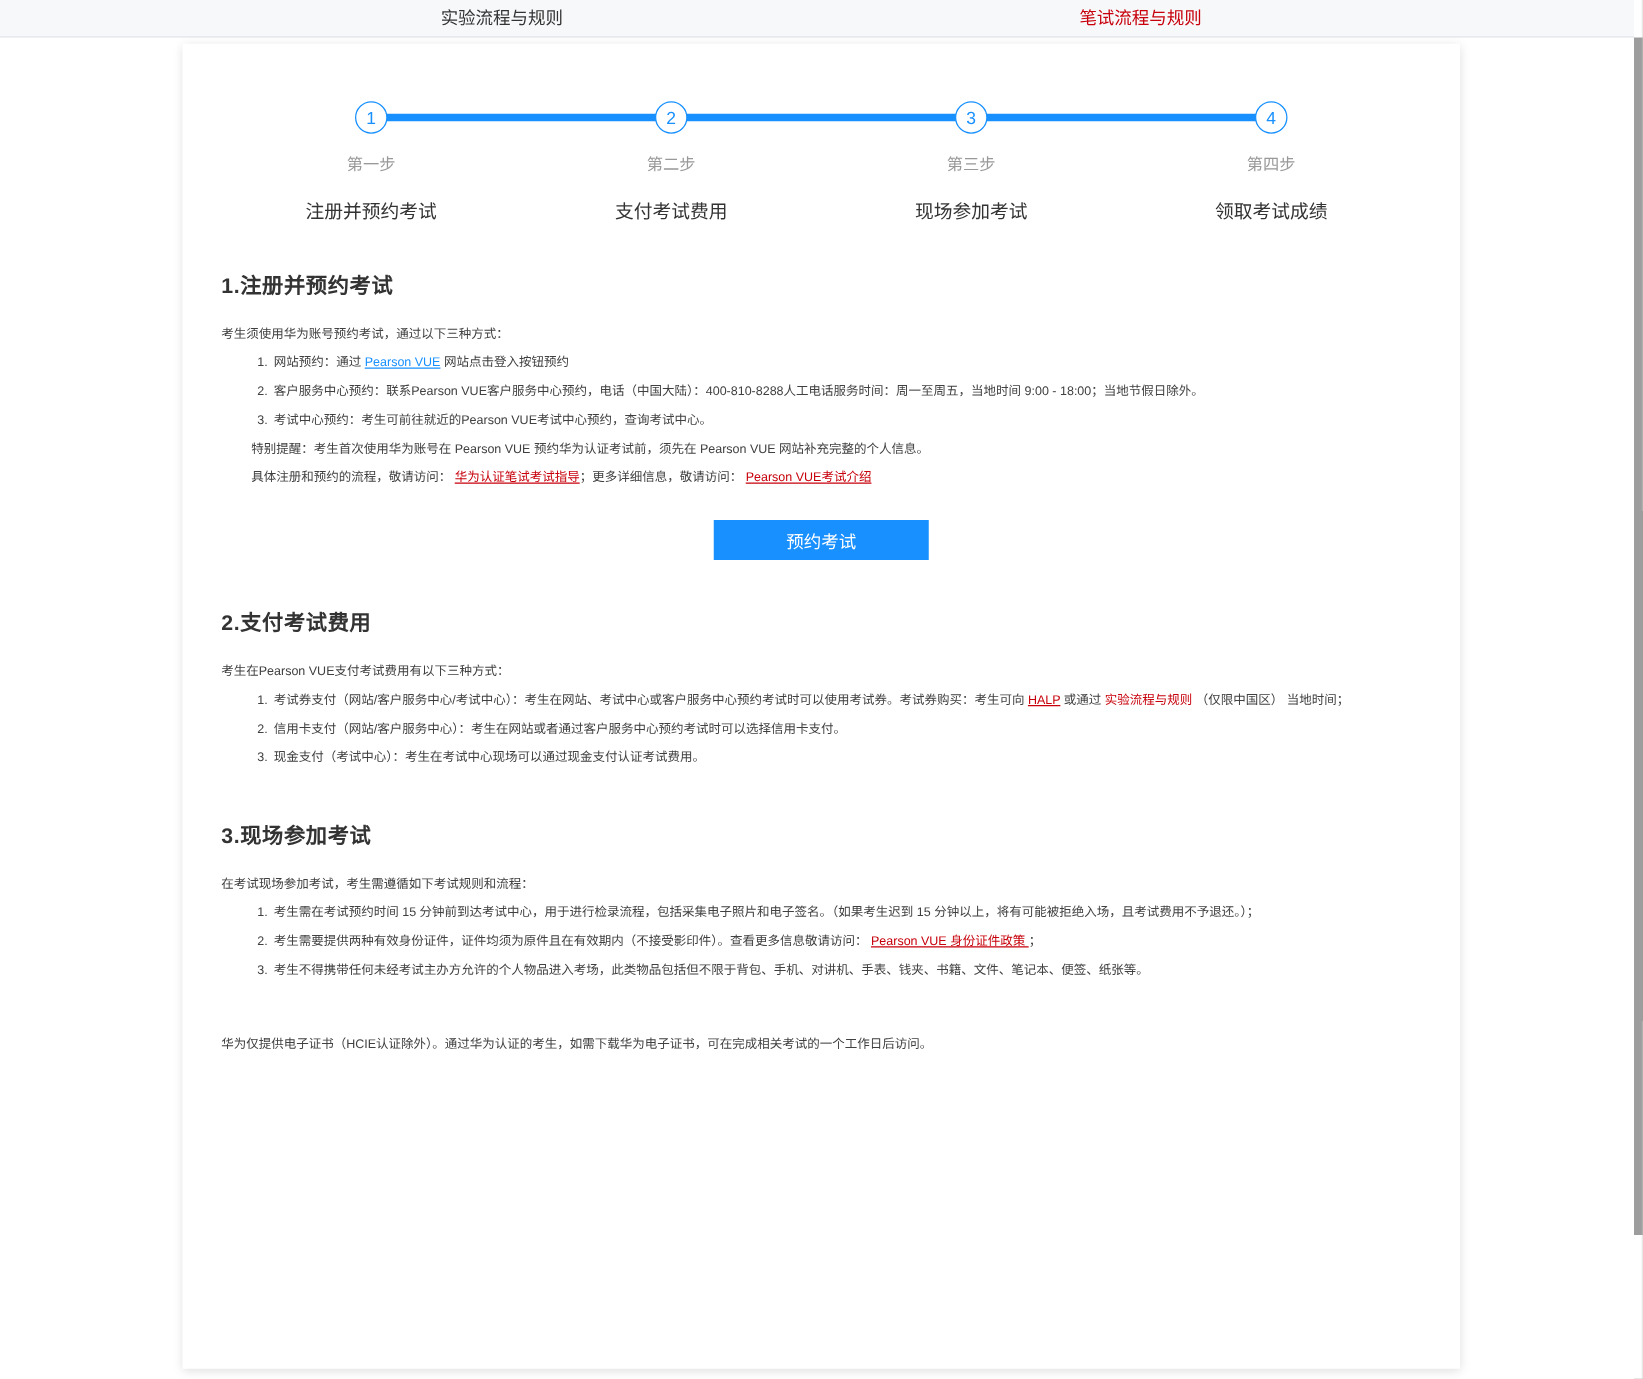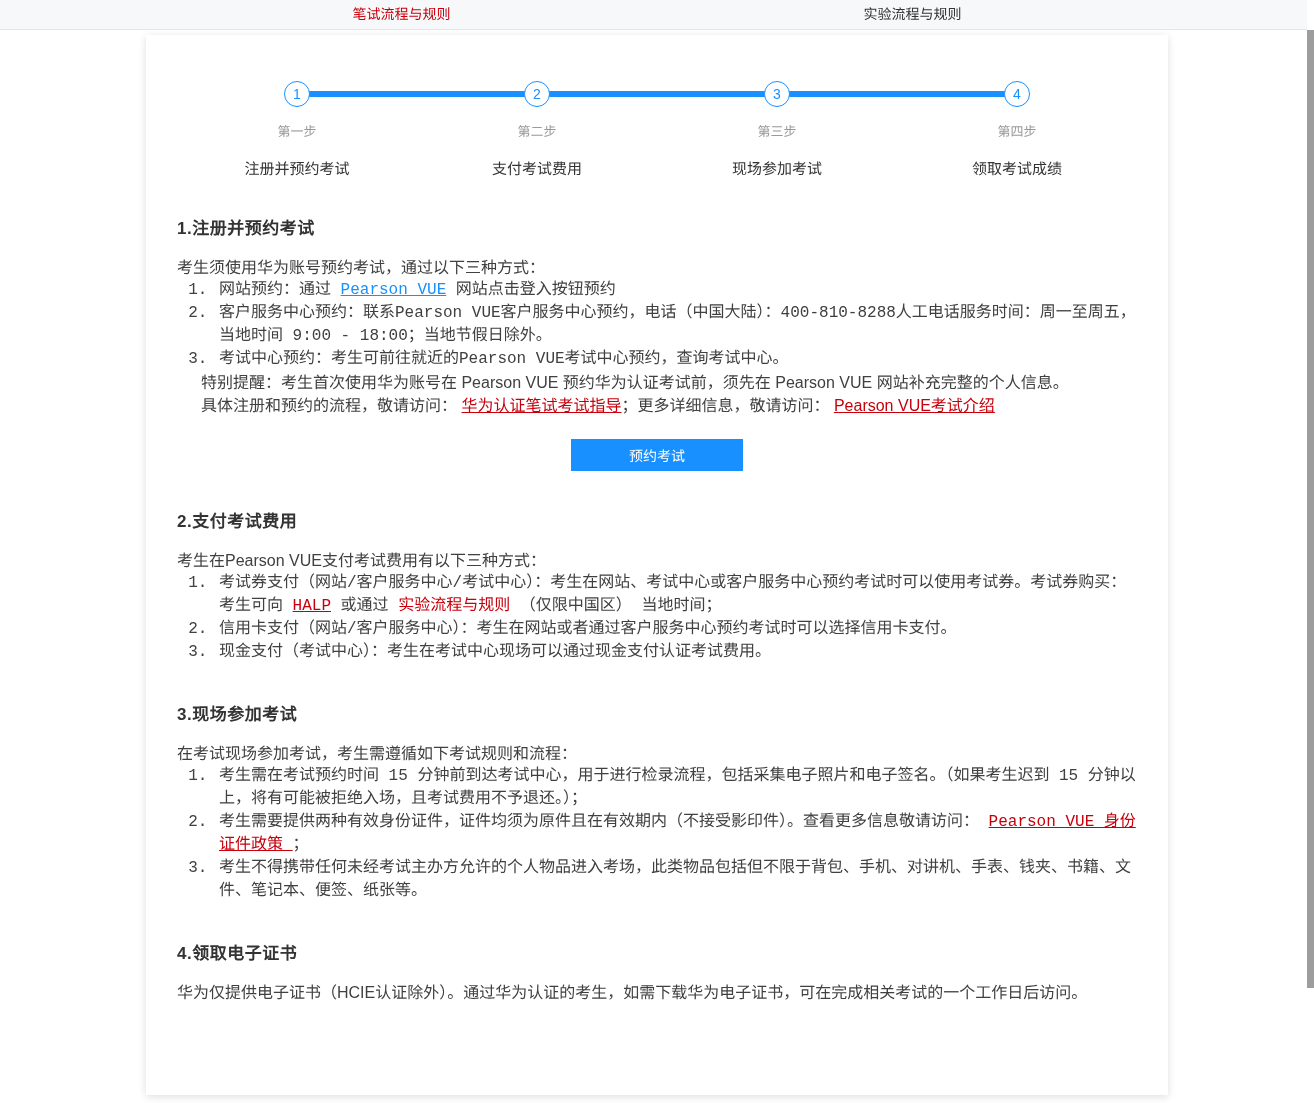--- a/index.html
+++ b/index.html
@@ -55,23 +55,23 @@
   .step-label { margin-top: 14px; font-size: 13px; color: #999; }
   .step-title { margin-top: 17px; font-size: 15px; color: #333; font-weight: 500; }
   
   .section { margin-top: 36px; }
   .section:first-of-type { margin-top: 50px; }
   .section h2 {
     font-size: 17px; font-weight: bold; color: #333;
     margin-bottom: 17px; letter-spacing: 0.5px;
   }
   .body-text, .section li, .notice-block div {
-    font-size: 16px; color: #404040; line-height: 23px;
+    font-size: 10px; color: #404040; line-height: 23px;
   }
-  .section ol { margin: 0; padding-left: 40px; font-family: Liberation Mono, monospace; }
+  .section ol { margin: 0; padding-left: 40px; }
   .section li { padding-left: 2px; }
   a { cursor: pointer; }
   .link-blue { color: #1890ff; text-decoration: underline; }
   .link-red  { color: #c7000b; text-decoration: underline; }
   .red-plain { color: #c7000b; text-decoration: none; }
   .notice-block { padding-left: 24px; }
   .notice-red { color: #e60012; }
   
   .primary-btn {
     display: block; margin: 22px auto 24px auto;
@@ -88,22 +88,22 @@
   .scrollbar-thumb {
     position: absolute; top: 30px; left: 0;
     width: 7px; height: 958px; background: #9d9d9d;
   }
 </style>
 </head>
 <body>
 
 <div class="topbar">
   <div class="topbar-inner">
+    <div class="tab">实验流程与规则</div>
     <div class="tab active">笔试流程与规则</div>
-    <div class="tab">实验流程与规则</div>
   </div>
 </div>
 
 <div class="card">
 
   <div class="stepper">
     <div class="stepper-line"></div>
     <div class="steps-row">
       <div class="step-col">
         <div class="step-circle">1</div>
@@ -165,21 +165,20 @@
     <ol>
       <li>考生需在考试预约时间 15 分钟前到达考试中心，用于进行检录流程，包括采集电子照片和电子签名。（如果考生迟到 15 分钟以上，将有可能被拒绝入场，且考试费用不予退还。）；</li>
       <li>
         <span>考生需要提供两种有效身份证件，证件均须为原件且在有效期内（不接受影印件）。查看更多信息敬请访问： </span><a class="link-red">Pearson VUE 身份证件政策 </a><span>；</span>
       </li>
       <li>考生不得携带任何未经考试主办方允许的个人物品进入考场，此类物品包括但不限于背包、手机、对讲机、手表、钱夹、书籍、文件、笔记本、便签、纸张等。</li>
     </ol>
   </div>
 
   <div class="section">
-    <h2>4.领取电子证书</h2>
     <div class="body-text">华为仅提供电子证书（HCIE认证除外）。通过华为认证的考生，如需下载华为电子证书，可在完成相关考试的一个工作日后访问。</div>
   </div>
 
 </div>
 
 <div class="scrollbar-track">
   <div class="scrollbar-thumb"></div>
 </div>
 
 </body></html>

